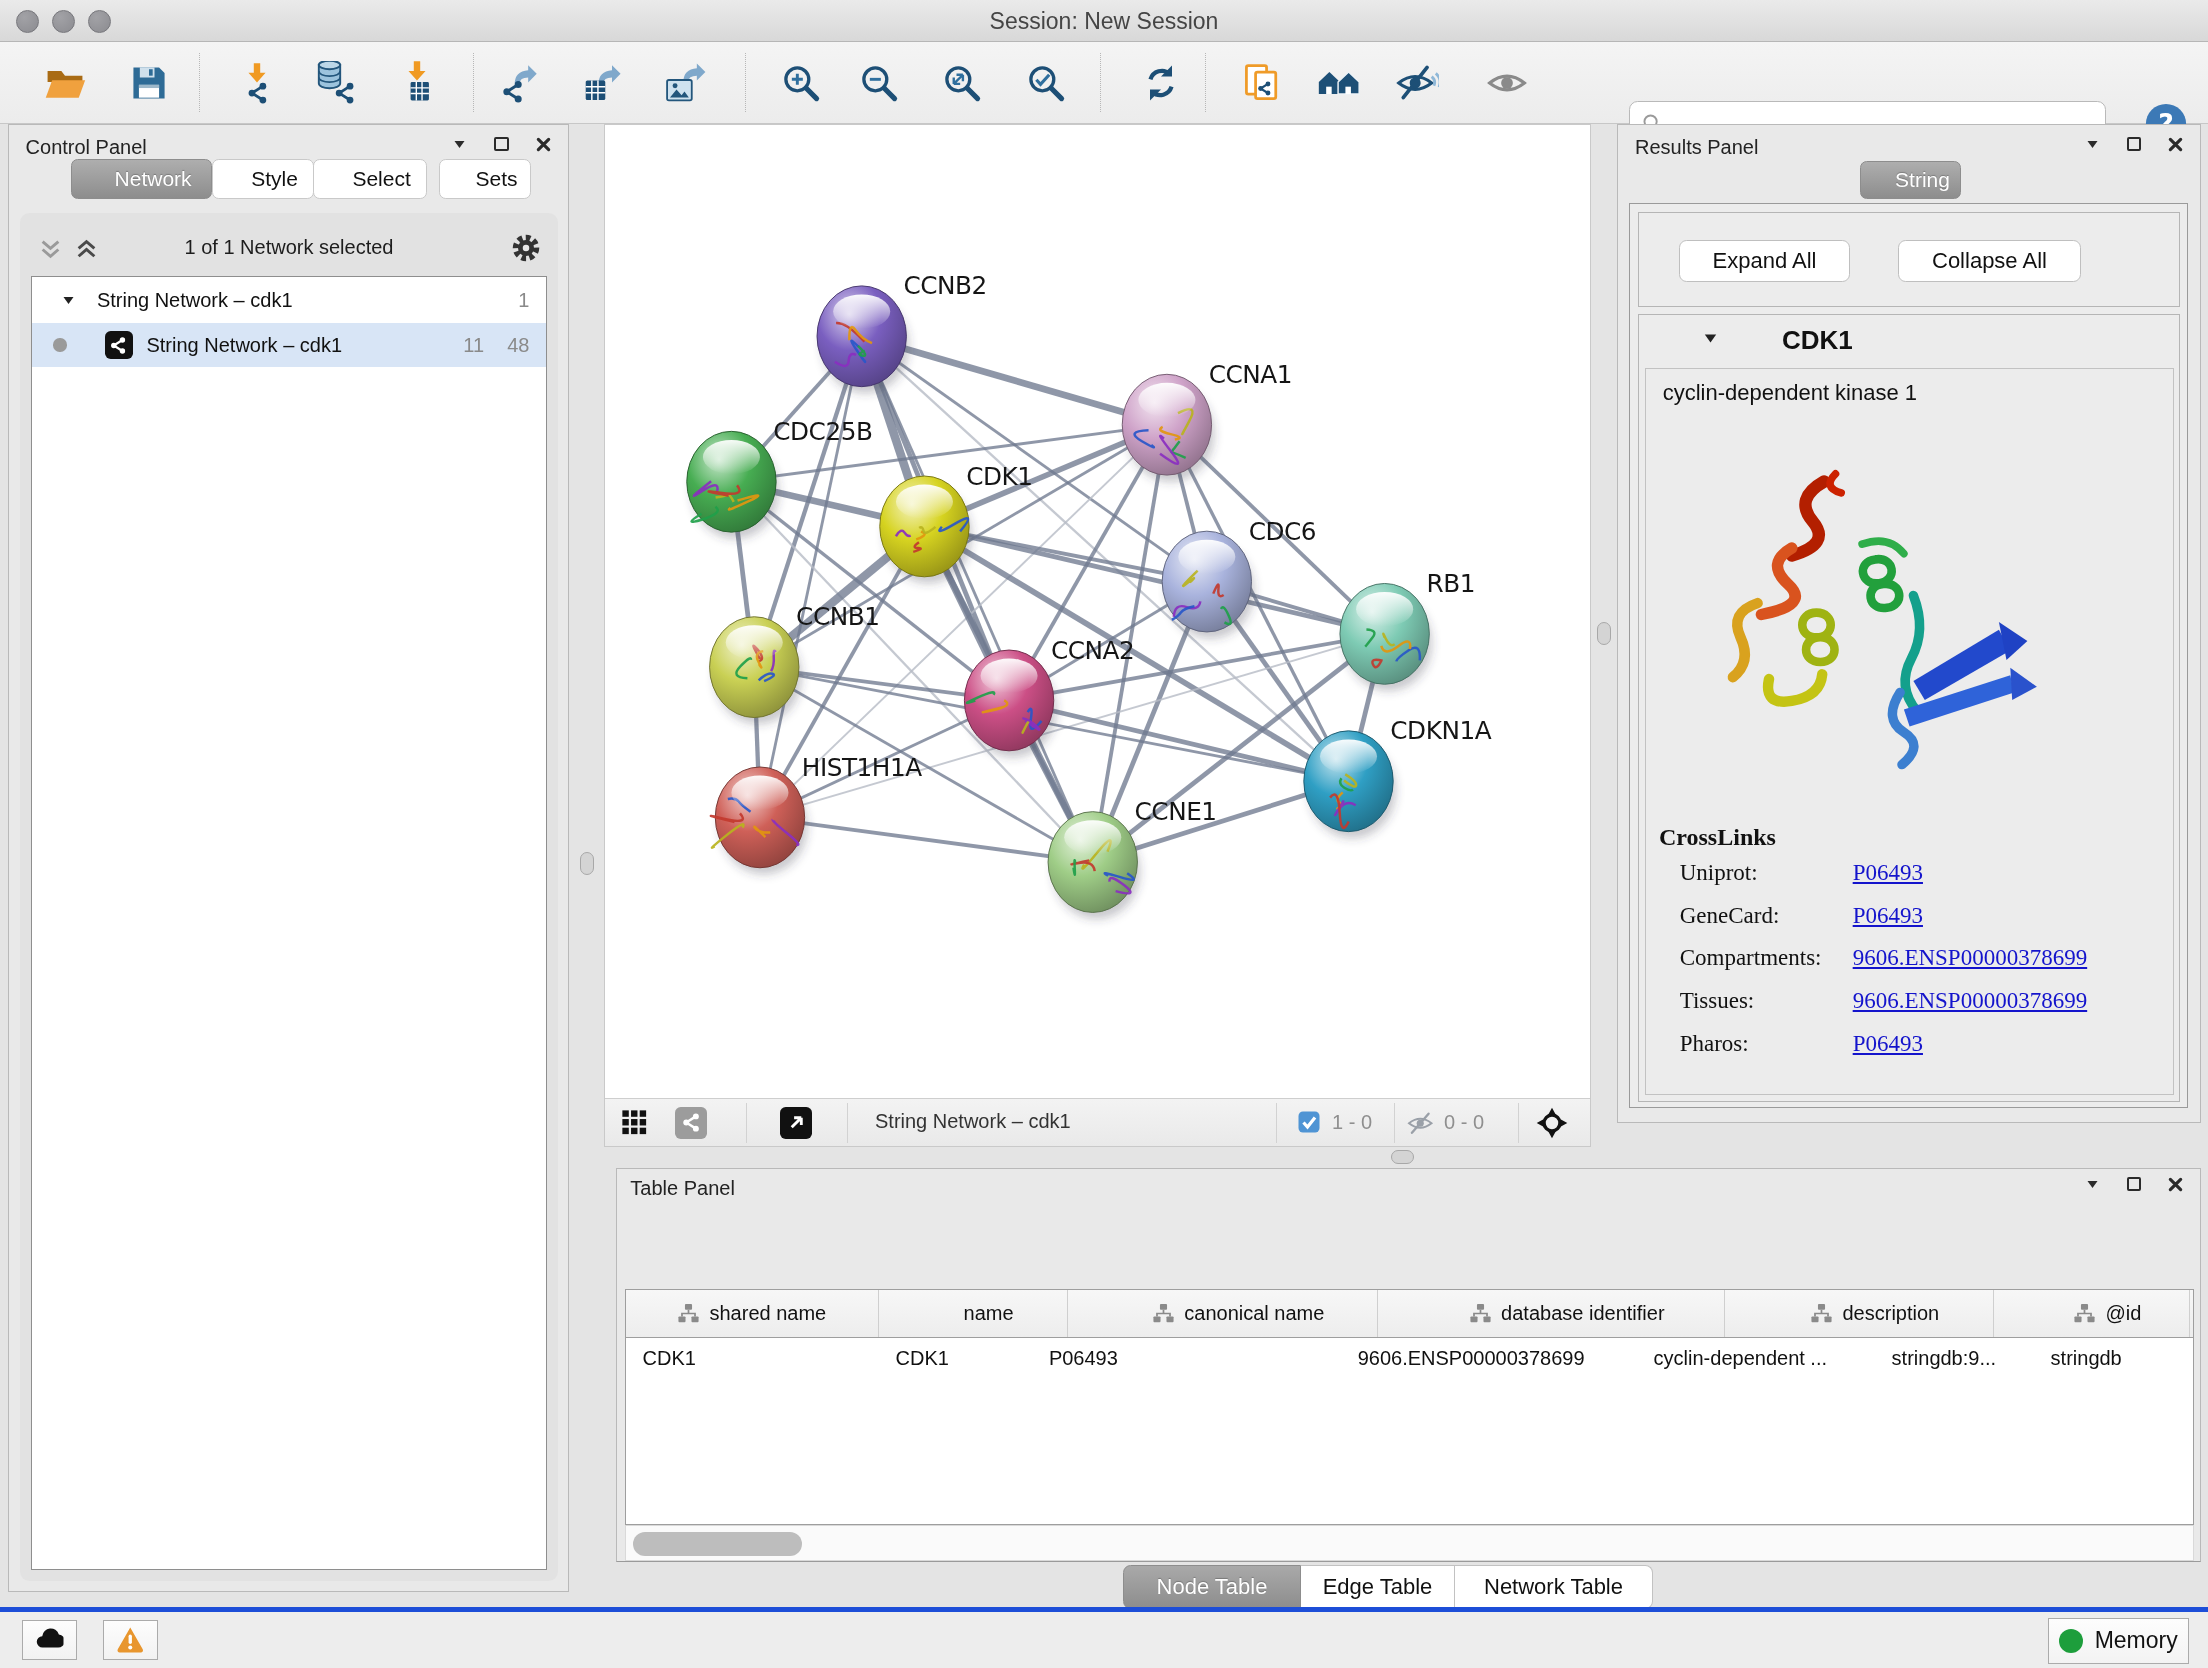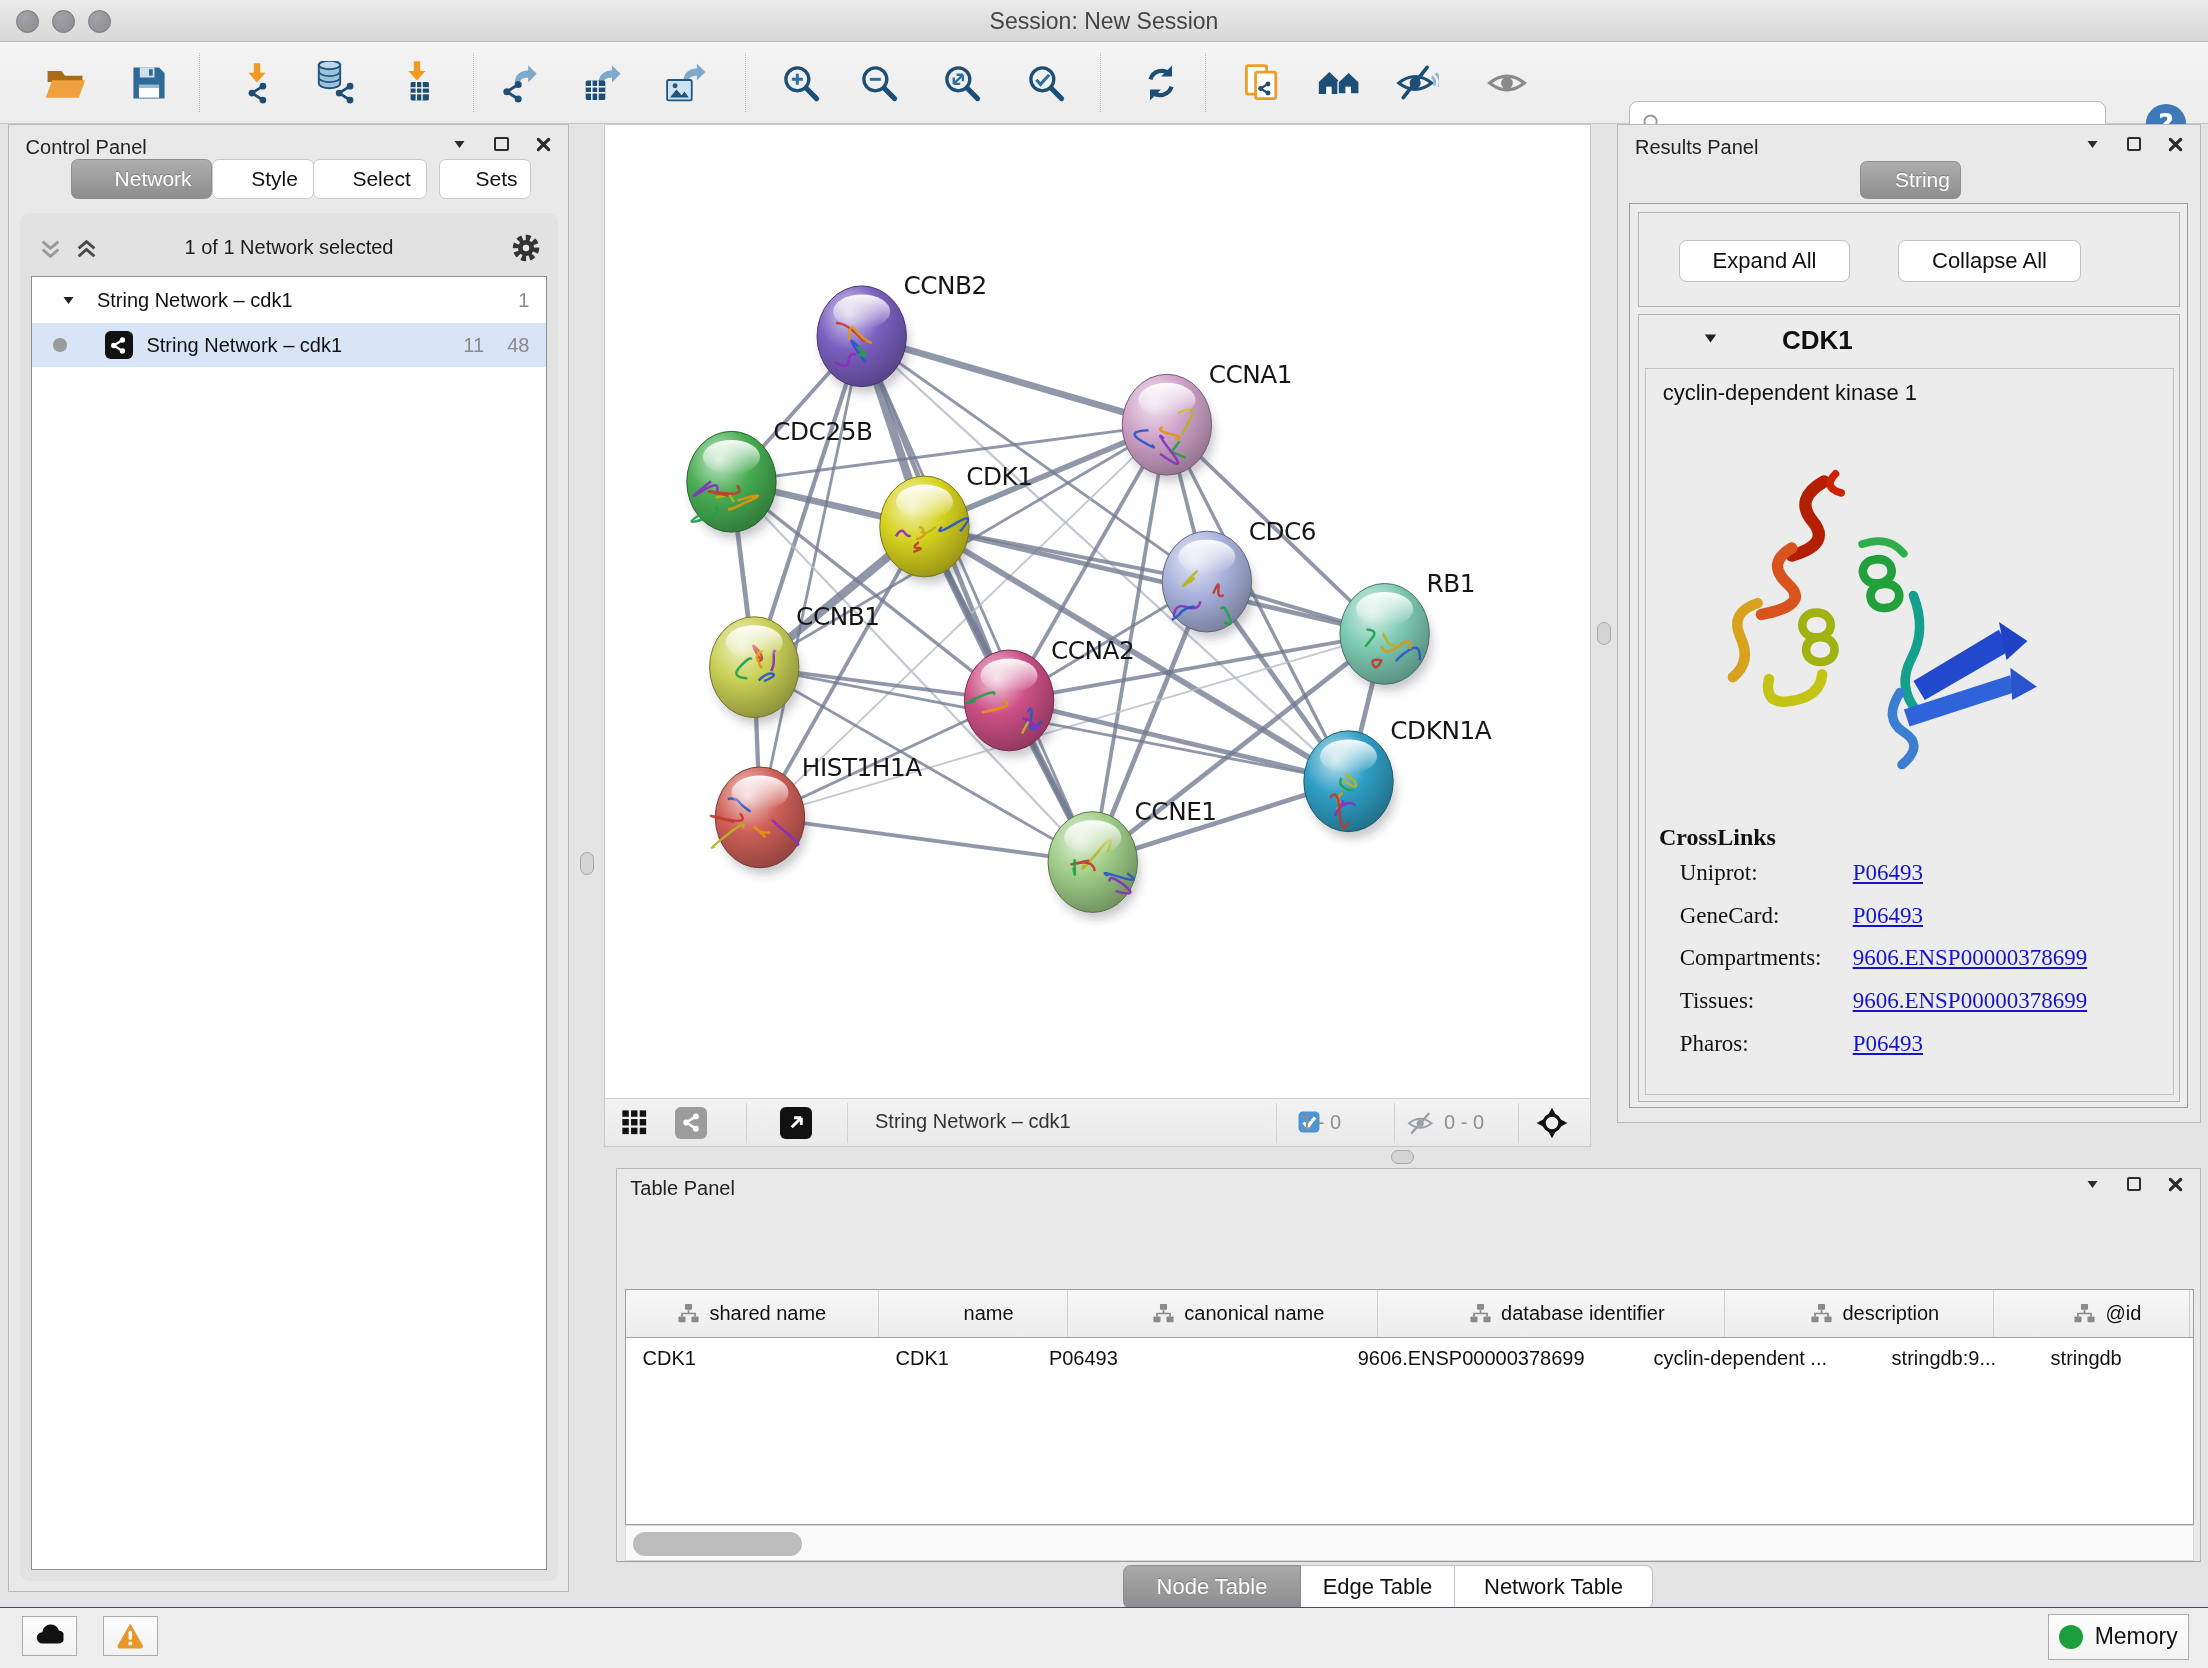--- a/index.html
+++ b/index.html
@@ -83,21 +83,21 @@
   .td { display:flex; align-items:center; flex:none; height:100%; }
   #tbl-hscroll { position:absolute; left:7.6px; top:356px; width:1569px; height:36px; background:#fafafa; border:1px solid #d9d9d9; }
   #tbl-thumb { position:absolute; left:7.6px; top:5.7px; width:169px; height:24px; border-radius:12.4px; background:#bdbdbd; }
   #bottom-tabs { position:absolute; left:1123px; top:1565px; height:44px; display:flex; }
   .btab { height:44px; display:flex; align-items:center; justify-content:center; font-size:22px; background:#fff; border:1px solid #c2c2c2; border-left:none; }
   .btab:first-child { border-radius:7.6px 0 0 7.6px; border-left:1px solid #c2c2c2; }
   .btab:last-child { border-radius:0 7.6px 7.6px 0; }
   .btab.sel { background:linear-gradient(#a9a9a9,#8d8d8d); color:#fff; border-color:#8d8d8d; text-shadow:0 -1px 1px rgba(0,0,0,.25); }
 
   
-  #statusbar { left:0; top:1607px; width:2208px; height:61px; background:#ededed; border-top:1px solid #1d4ed8; }
+  #statusbar { left:0; top:1607px; width:2208px; height:61px; background:#ededed; border-top:5px solid #1d4ed8; }
   .sb-btn { position:absolute; top:7.6px; width:55px; height:40px; background:linear-gradient(#fdfdfd,#f2f2f2); border:1.9px solid #ababab; display:flex; align-items:center; justify-content:center; }
   .sb-btn svg { width:28.5px; height:28.5px; }
   #memory-btn { position:absolute; left:2048px; top:5.7px; width:141px; height:46px; background:linear-gradient(#fdfdfd,#f3f3f3); border:1.9px solid #ababab; display:flex; align-items:center; justify-content:center; gap:11.4px; font-size:23px; }
   #mem-dot { width:24px; height:24px; border-radius:50%; background:#1d9e3c; }
 </style>
 </head>
 <body>
 
 <svg width="0" height="0" style="position:absolute" aria-hidden="true">
   <defs>
@@ -702,21 +702,21 @@
         <svg width="23" height="23" viewBox="0 0 24 24">
           <use href="#s-arrne"></use>
         </svg>
       </span>
     <span class="vsep" style="left:242px"></span>
     <span class="nt" style="left:270px;top:11.4px;font-size:20px;color:#333">String Network – cdk1</span>
     <span class="vsep" style="left:671px"></span>
     <span class="nt" style="left:692px;top:11.4px"><svg width="24" height="24" viewBox="0 0 25 25">
           <use href="#s-check"></use>
         </svg></span>
-    <span class="nt gray-txt" style="left:696px;top:12.4px">1 - 0</span>
+    <span class="nt gray-txt" style="left:727px;top:12.4px">1 - 0</span>
     <span class="vsep" style="left:789px"></span>
     <span class="nt" style="left:801px;top:9.5px;color:#9aa0a8"><svg width="28.5" height="28.5" viewBox="0 0 30 30">
           <use href="#s-eyehide"></use>
         </svg></span>
     <span class="nt gray-txt" style="left:839px;top:12.4px">0 - 0</span>
     <span class="vsep" style="left:913px"></span>
     <span class="nt" style="left:930px;top:6.7px;color:#111"><svg width="34" height="34" viewBox="0 0 36 36">
           <use href="#s-crosshair"></use>
         </svg></span>
   </div>

